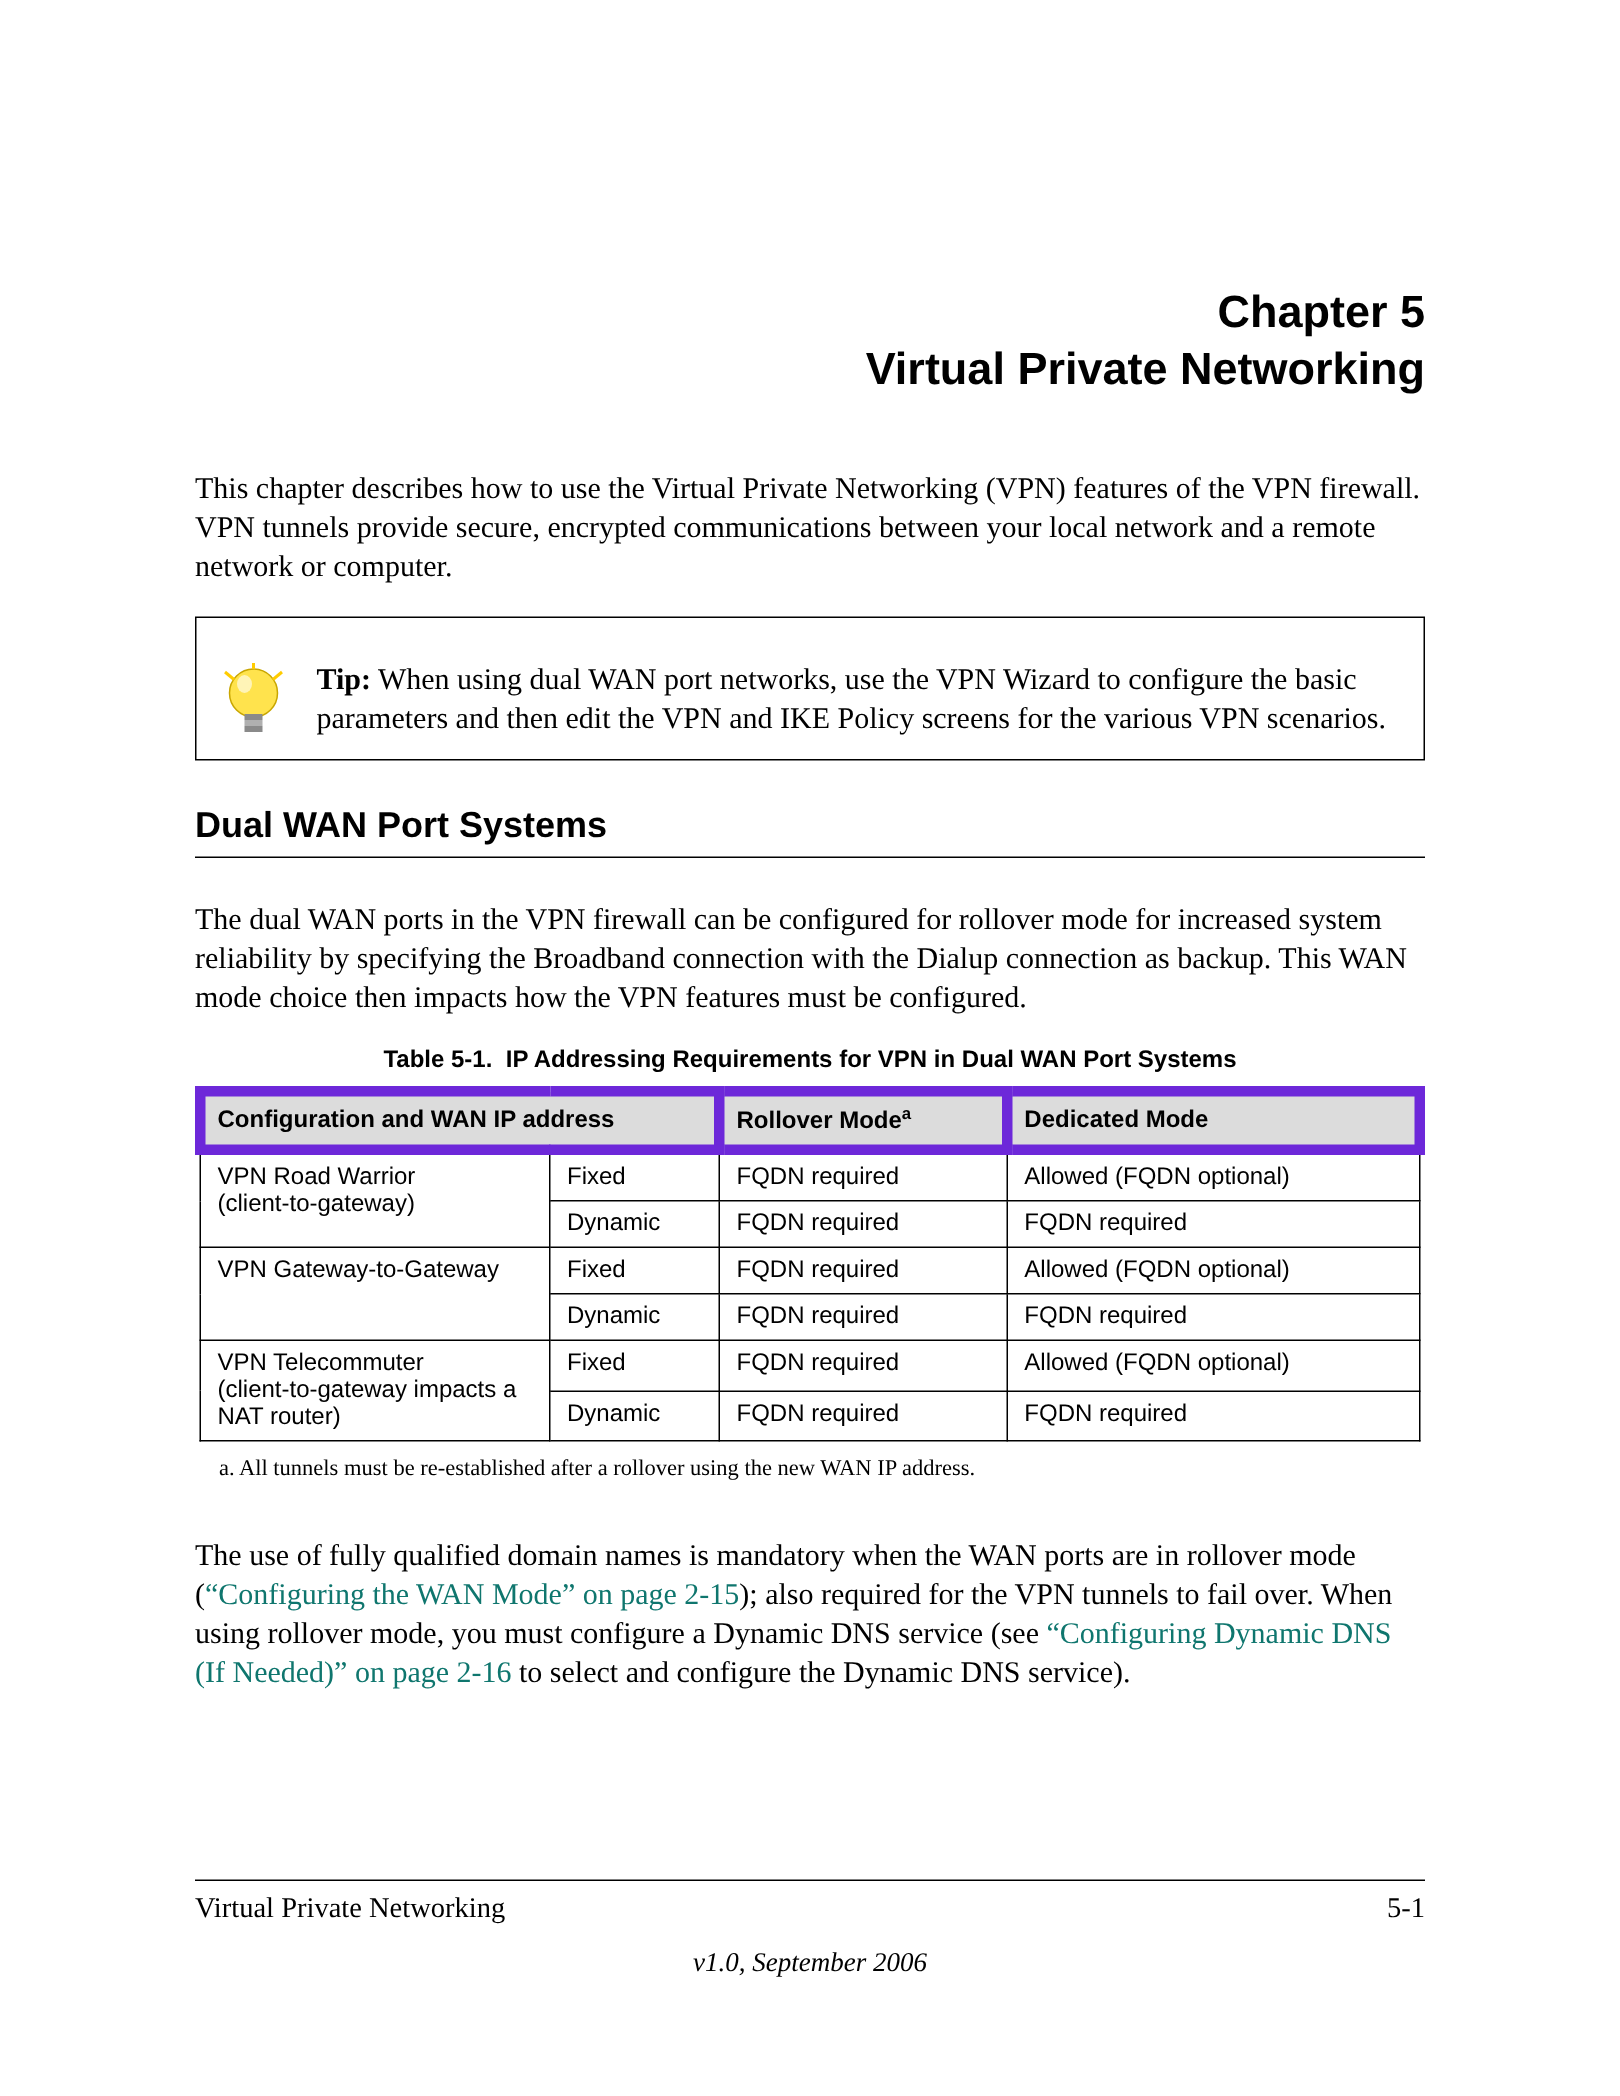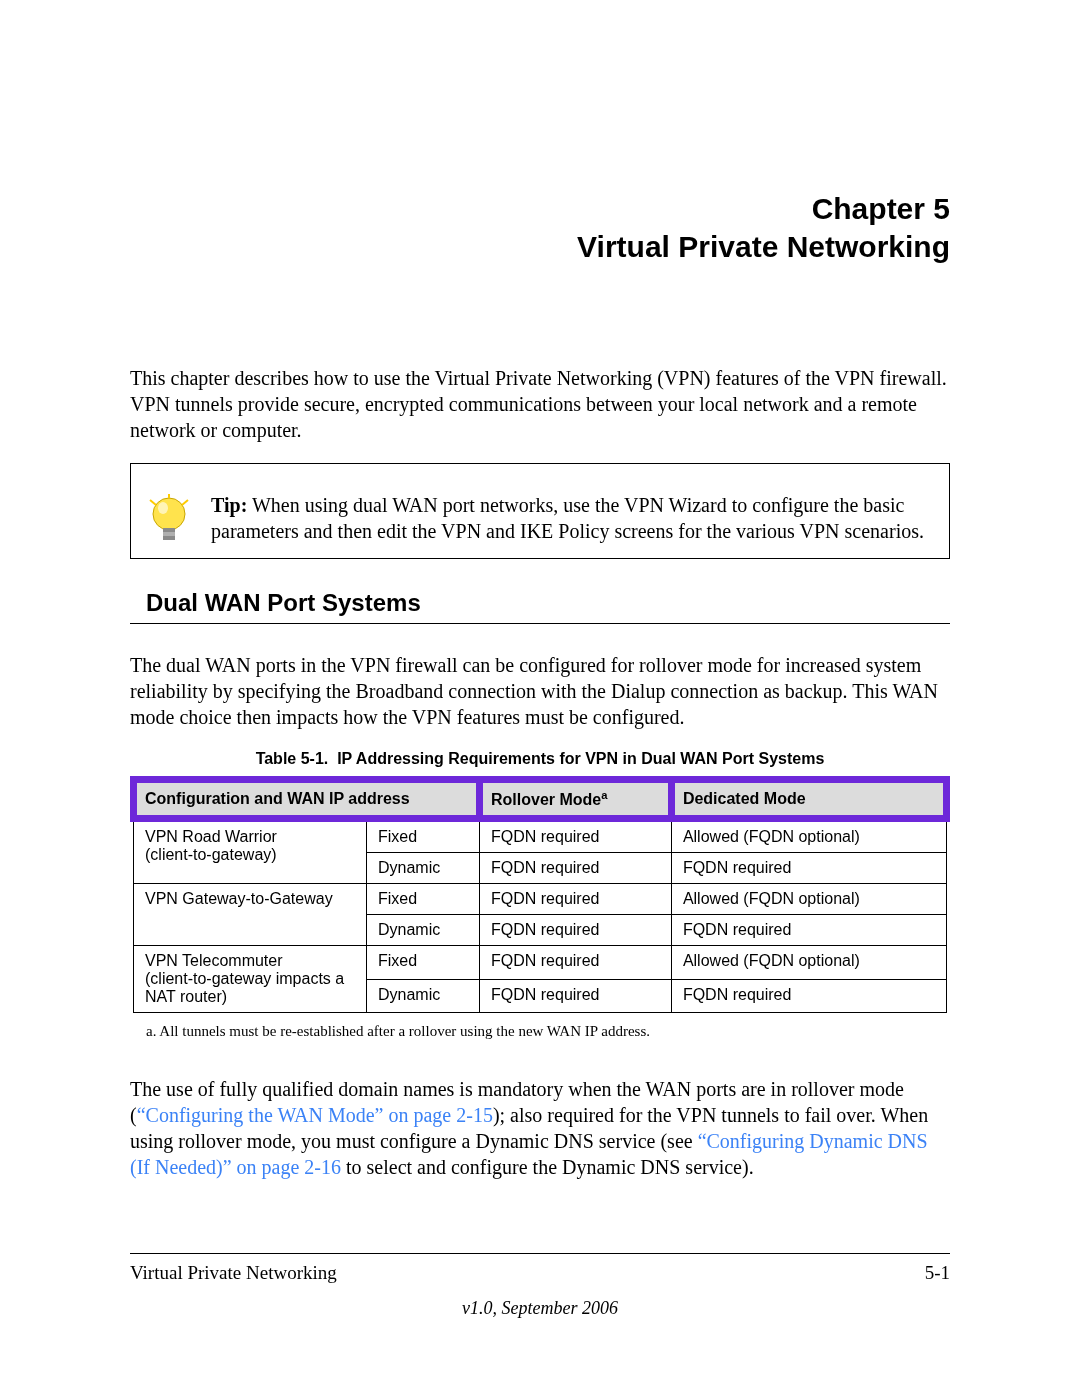--- a/index.html
+++ b/index.html
@@ -15,21 +15,21 @@
   }
   .page {
     padding: 190px 130px 0 130px;
   }
   .chapter-title {
     text-align: right;
     font-family: Arial, Helvetica, sans-serif;
     font-weight: bold;
     font-size: 30px;
     line-height: 1.25;
-    margin-bottom: 100px;
+    margin-bottom: 48px;
   }
   .body-text {
     font-size: 20px;
     line-height: 1.3;
     margin: 0 0 20px 0;
   }
   .tip-box {
     border: 1px solid #000;
     padding: 28px 14px 10px 14px;
     margin: 10px 0 28px 0;
@@ -48,21 +48,21 @@
     font-size: 20px;
     line-height: 1.3;
   }
   .tip-label {
     font-weight: bold;
   }
   .section-heading {
     font-family: Arial, Helvetica, sans-serif;
     font-weight: bold;
     font-size: 24px;
-    margin: 30px 0 6px 16px;
+    margin: 30px 0 6px 0;
   }
   .section-rule {
     border: none;
     border-top: 1px solid #000;
     margin: 0 0 28px 0;
   }
   .table-caption {
     font-family: Arial, Helvetica, sans-serif;
     font-weight: bold;
     font-size: 16px;
@@ -86,21 +86,21 @@
     border: 1px solid #000;
     padding: 6px 11px;
     vertical-align: top;
   }
   .sup { font-size: 0.7em; vertical-align: super; }
   .footnote {
     font-family: "Times New Roman", Times, serif;
     font-size: 15px;
     margin: 10px 0 36px 16px;
   }
-  .link { color: #3b82f6; }
+  .link { color: #0f766e; }
   .footer {
     position: absolute;
     left: 130px;
     right: 130px;
     bottom: 78px;
   }
   .footer-rule {
     border: none;
     border-top: 1px solid #000;
     margin: 0 0 8px 0;

